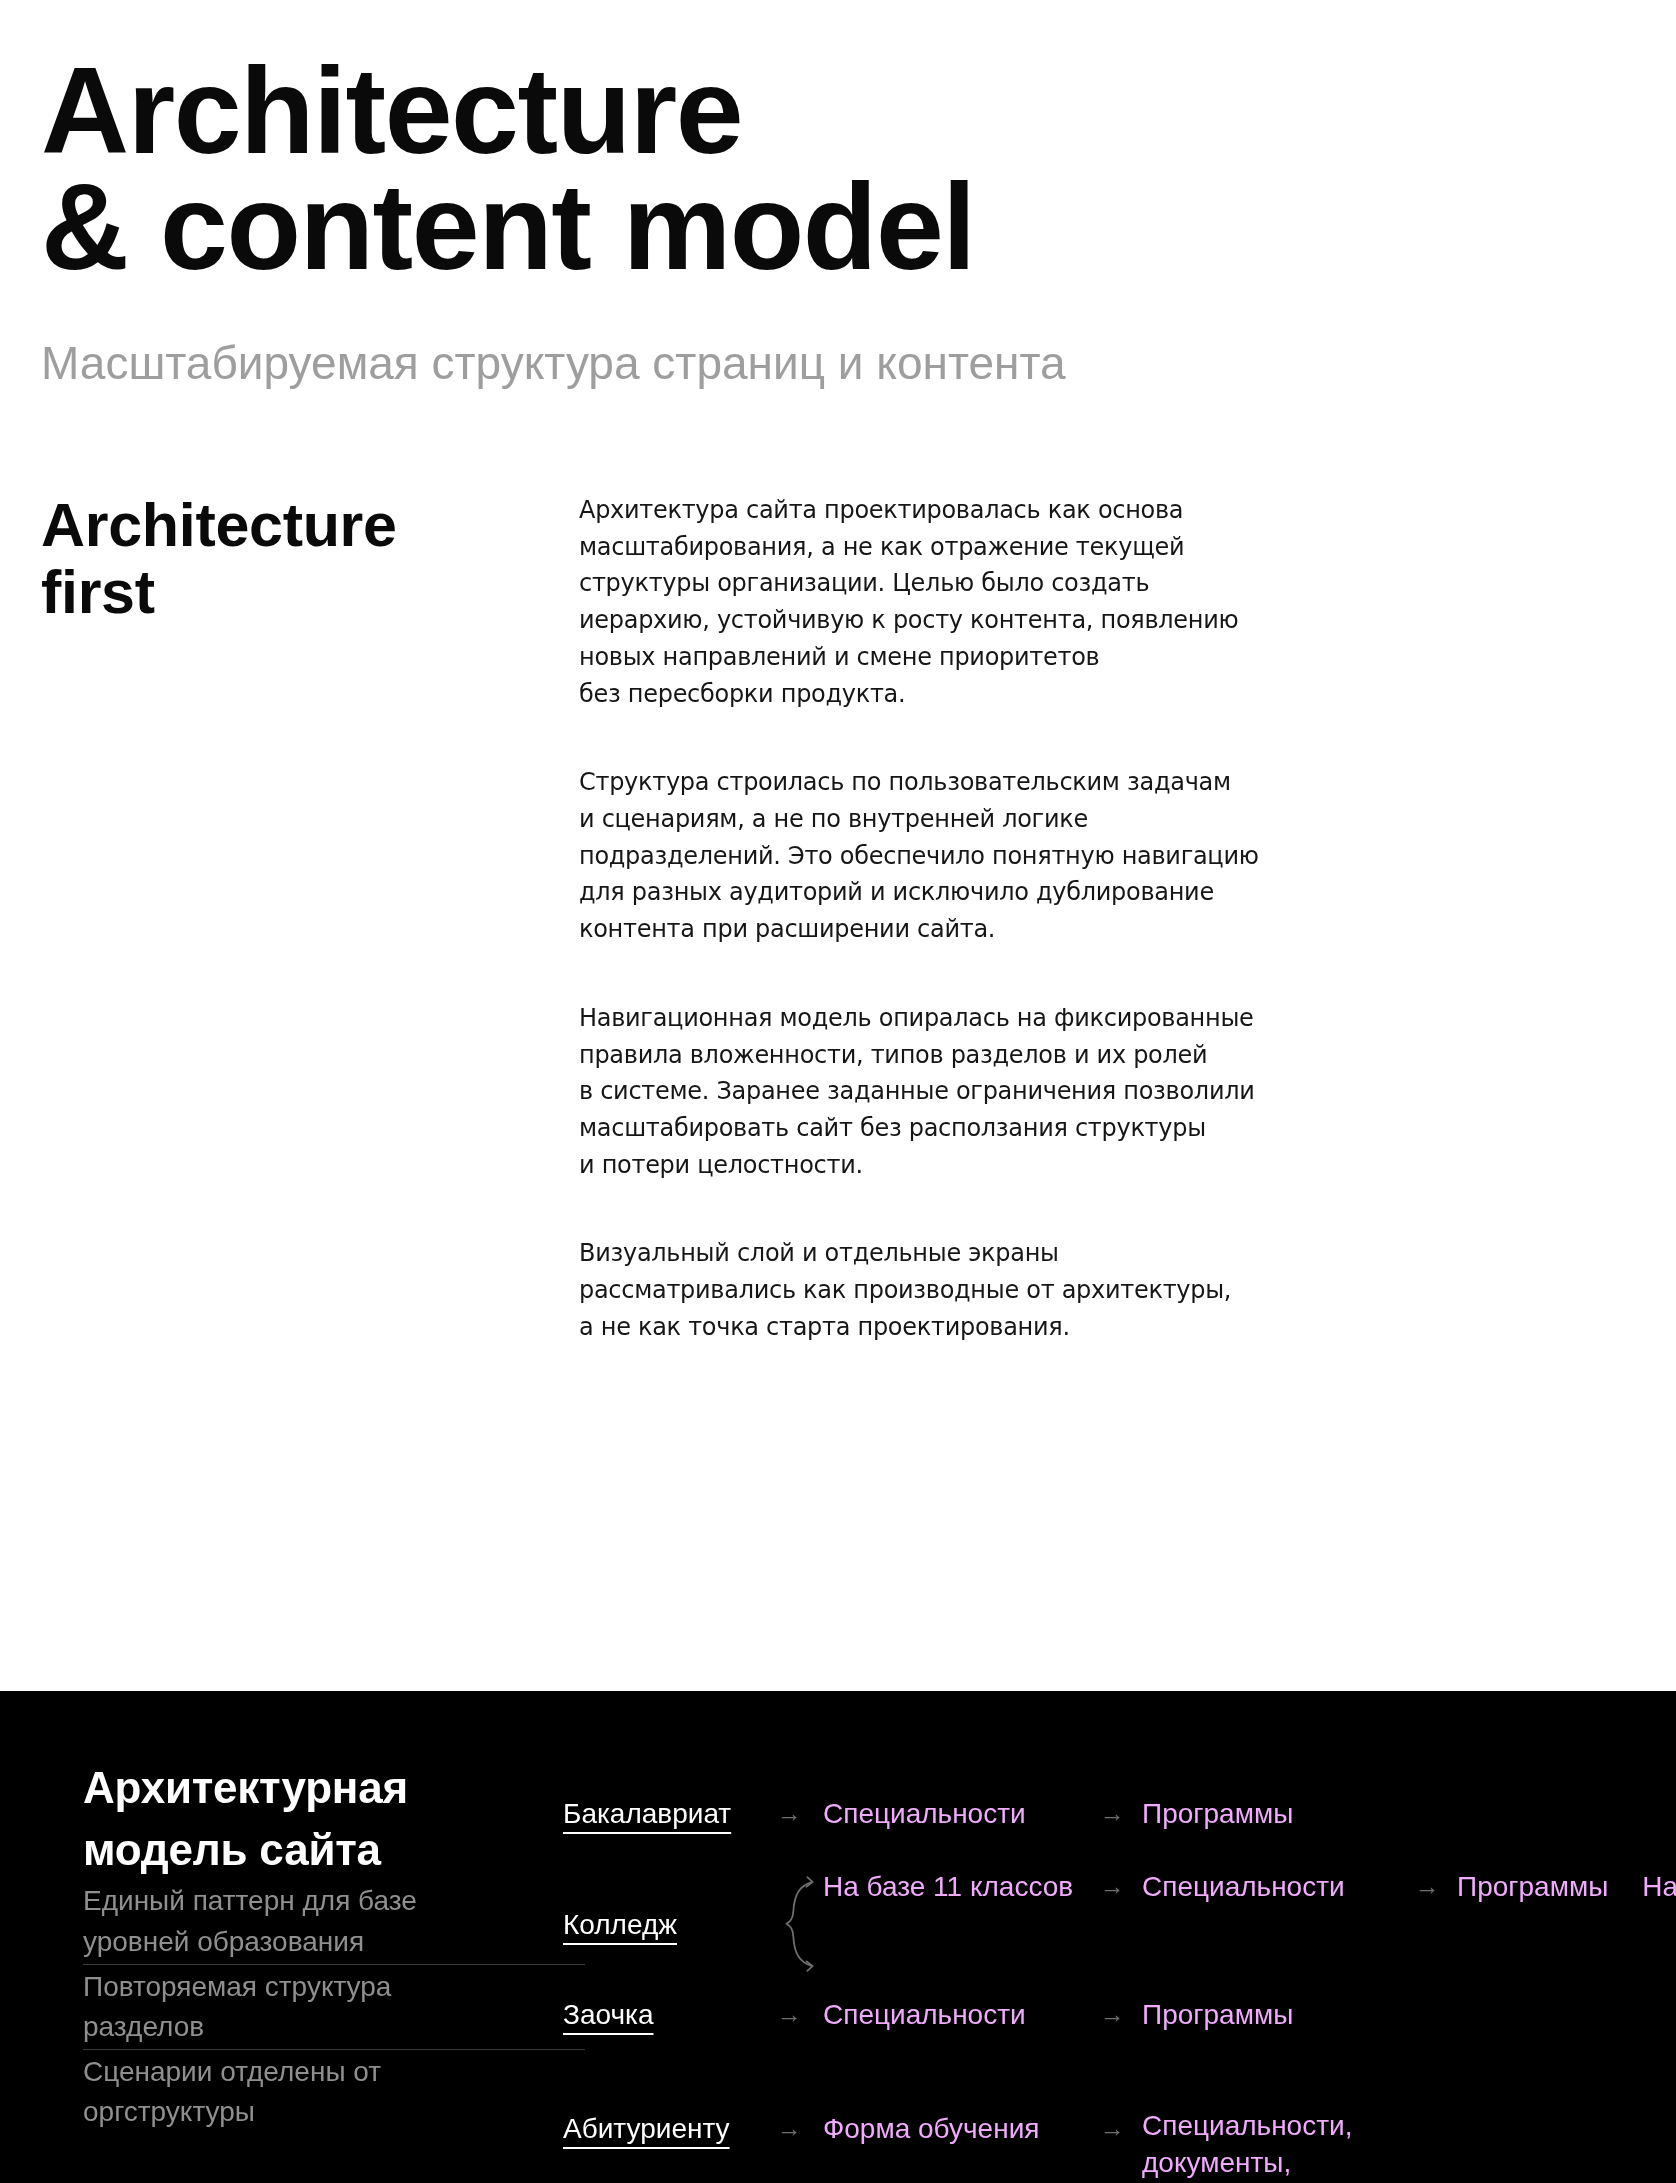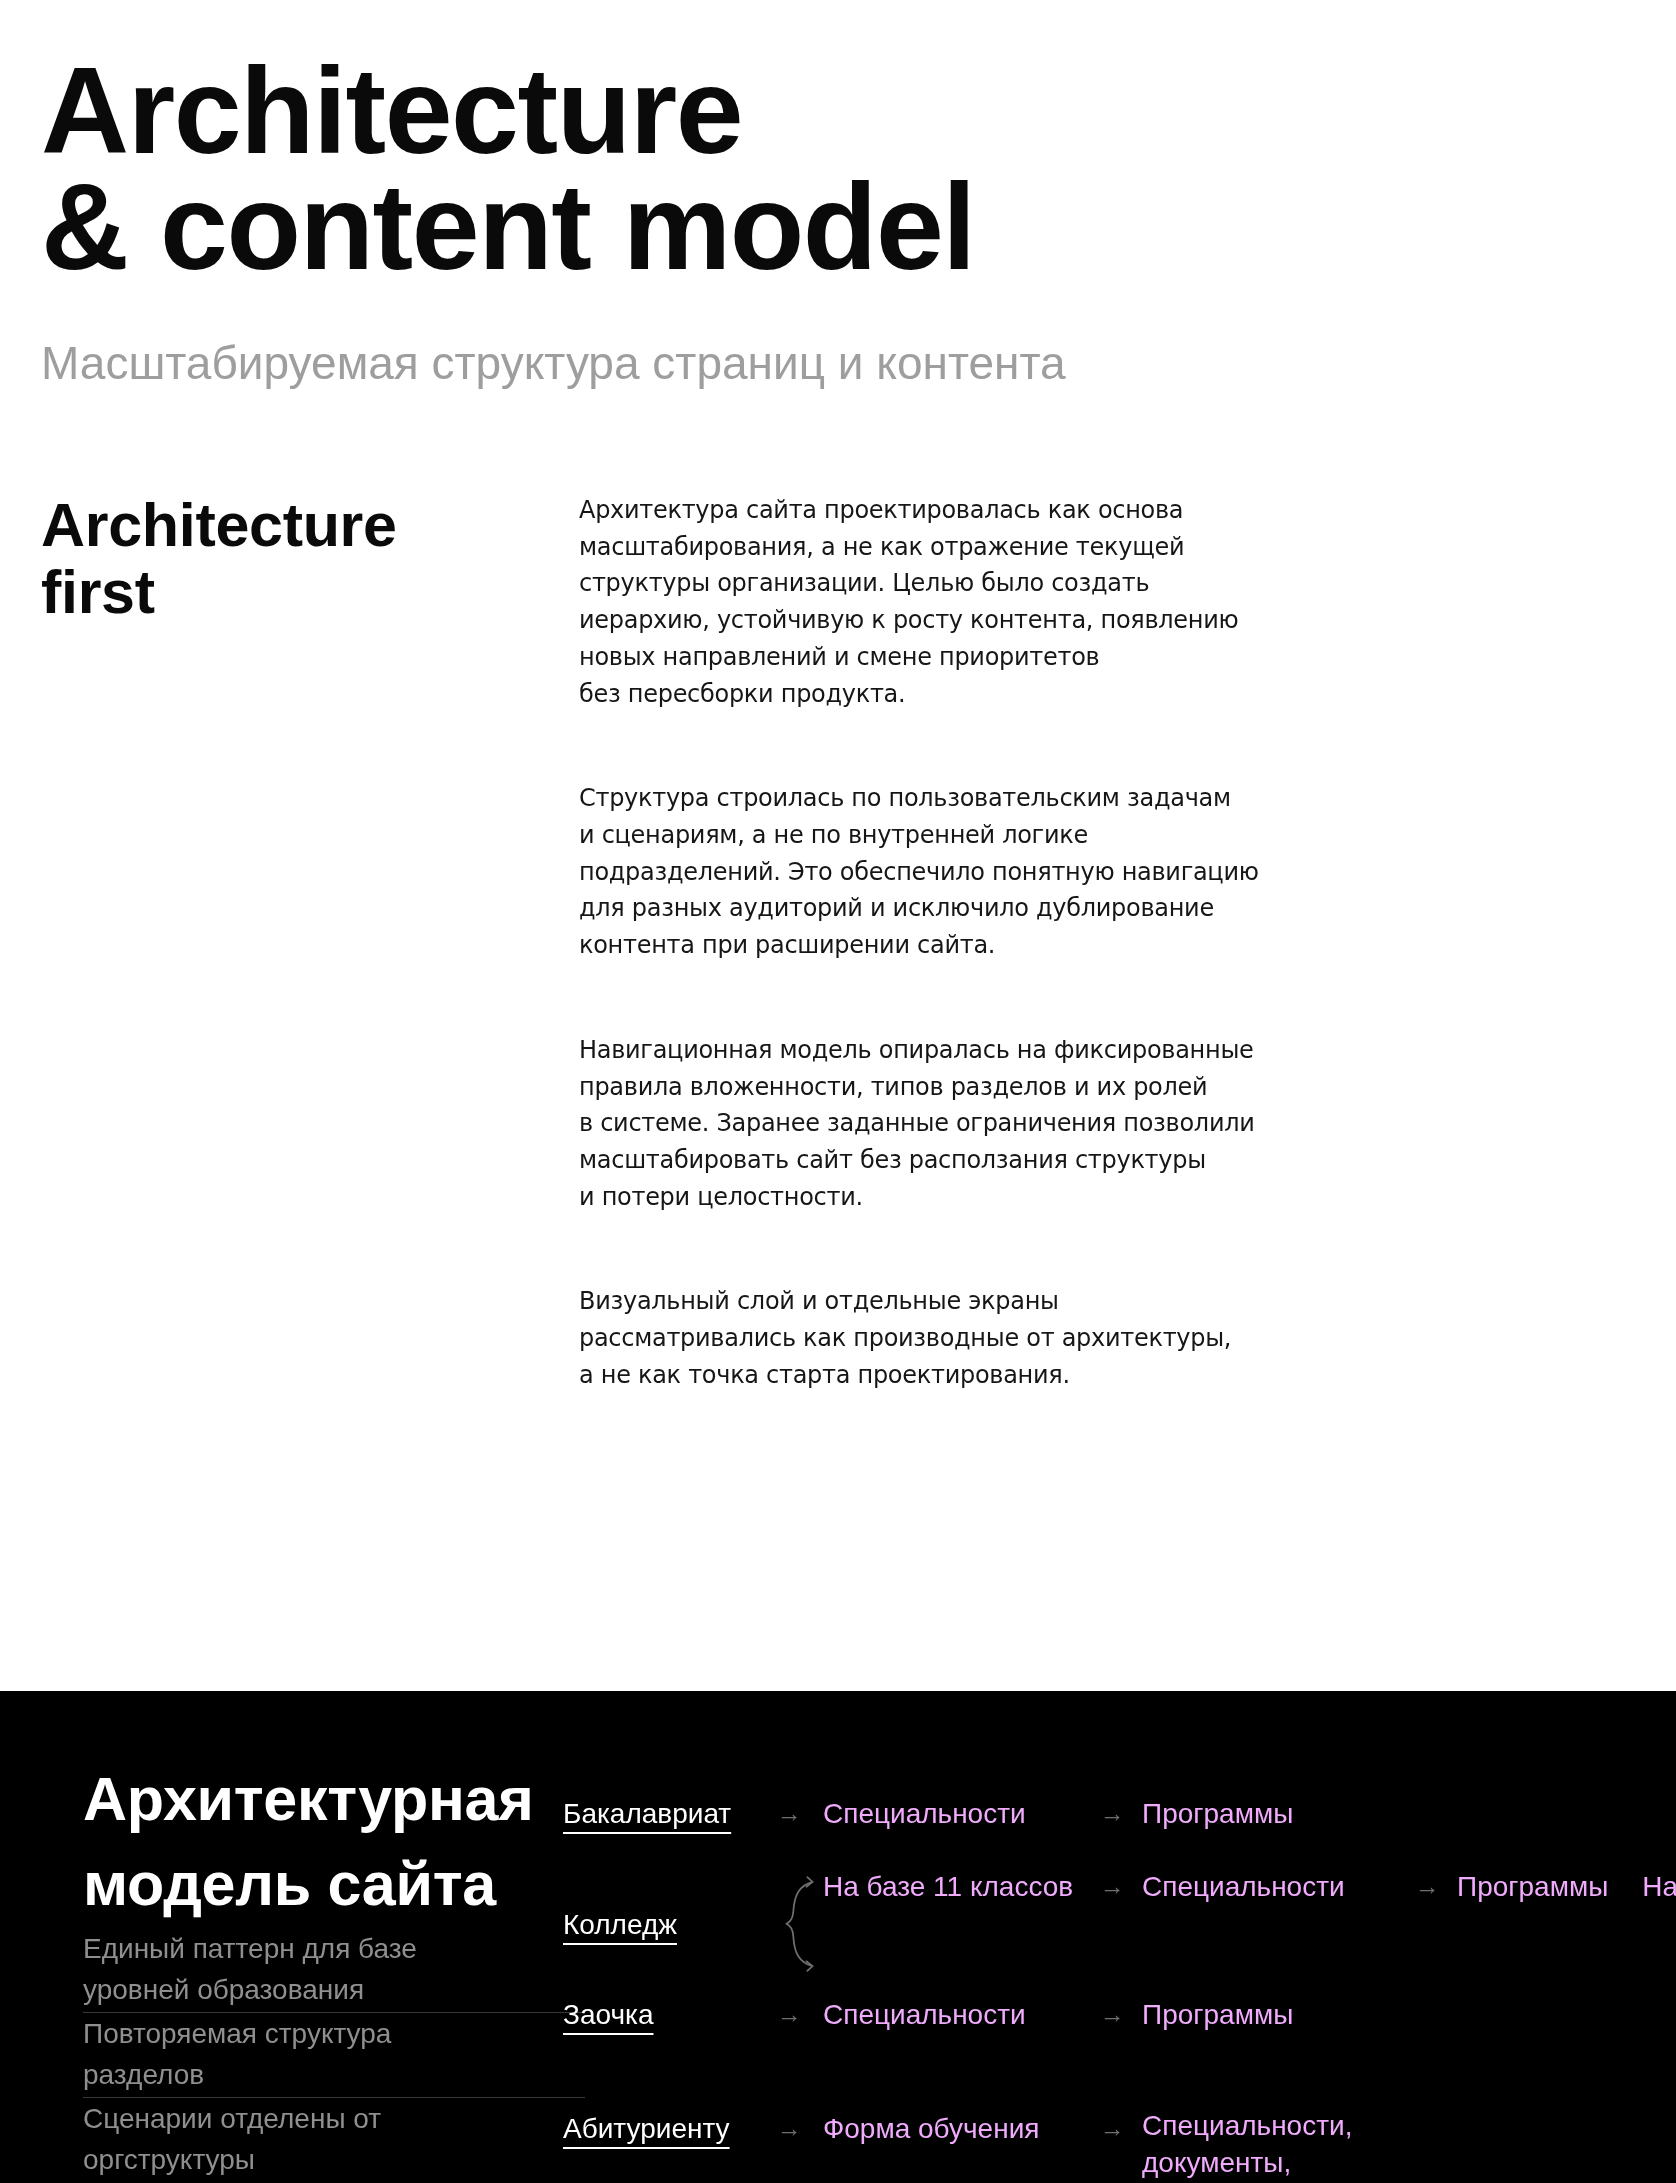--- a/index.html
+++ b/index.html
@@ -48,36 +48,36 @@
     color:#0a0a0a;
   }
   .body-par {
     font-family:"DejaVu Sans", sans-serif;
     font-size:24px;
     line-height:1.53;
     font-weight:400;
     letter-spacing:-0.012em;
     color:#161616;
   }
-  .body-par + .body-par { margin-top:68px; }
+  .body-par + .body-par { margin-top:52px; }
 
   
   .black-section {
     position:relative;
     height:843px;
     background:#000000;
     color:#ffffff;
   }
   .bs-left {
     position:absolute;
     left:83px; top:66px;
     width:502px;
   }
   .bs-heading {
-    font-size:61px;
+    font-size:44px;
     line-height:1.4;
     font-weight:700;
     letter-spacing:-0.005em;
     color:#ffffff;
   }
   .principles { margin-top:1.3px; list-style:none; }
   .principle {
     font-size:28px;
     line-height:1.45;
     font-weight:400;

